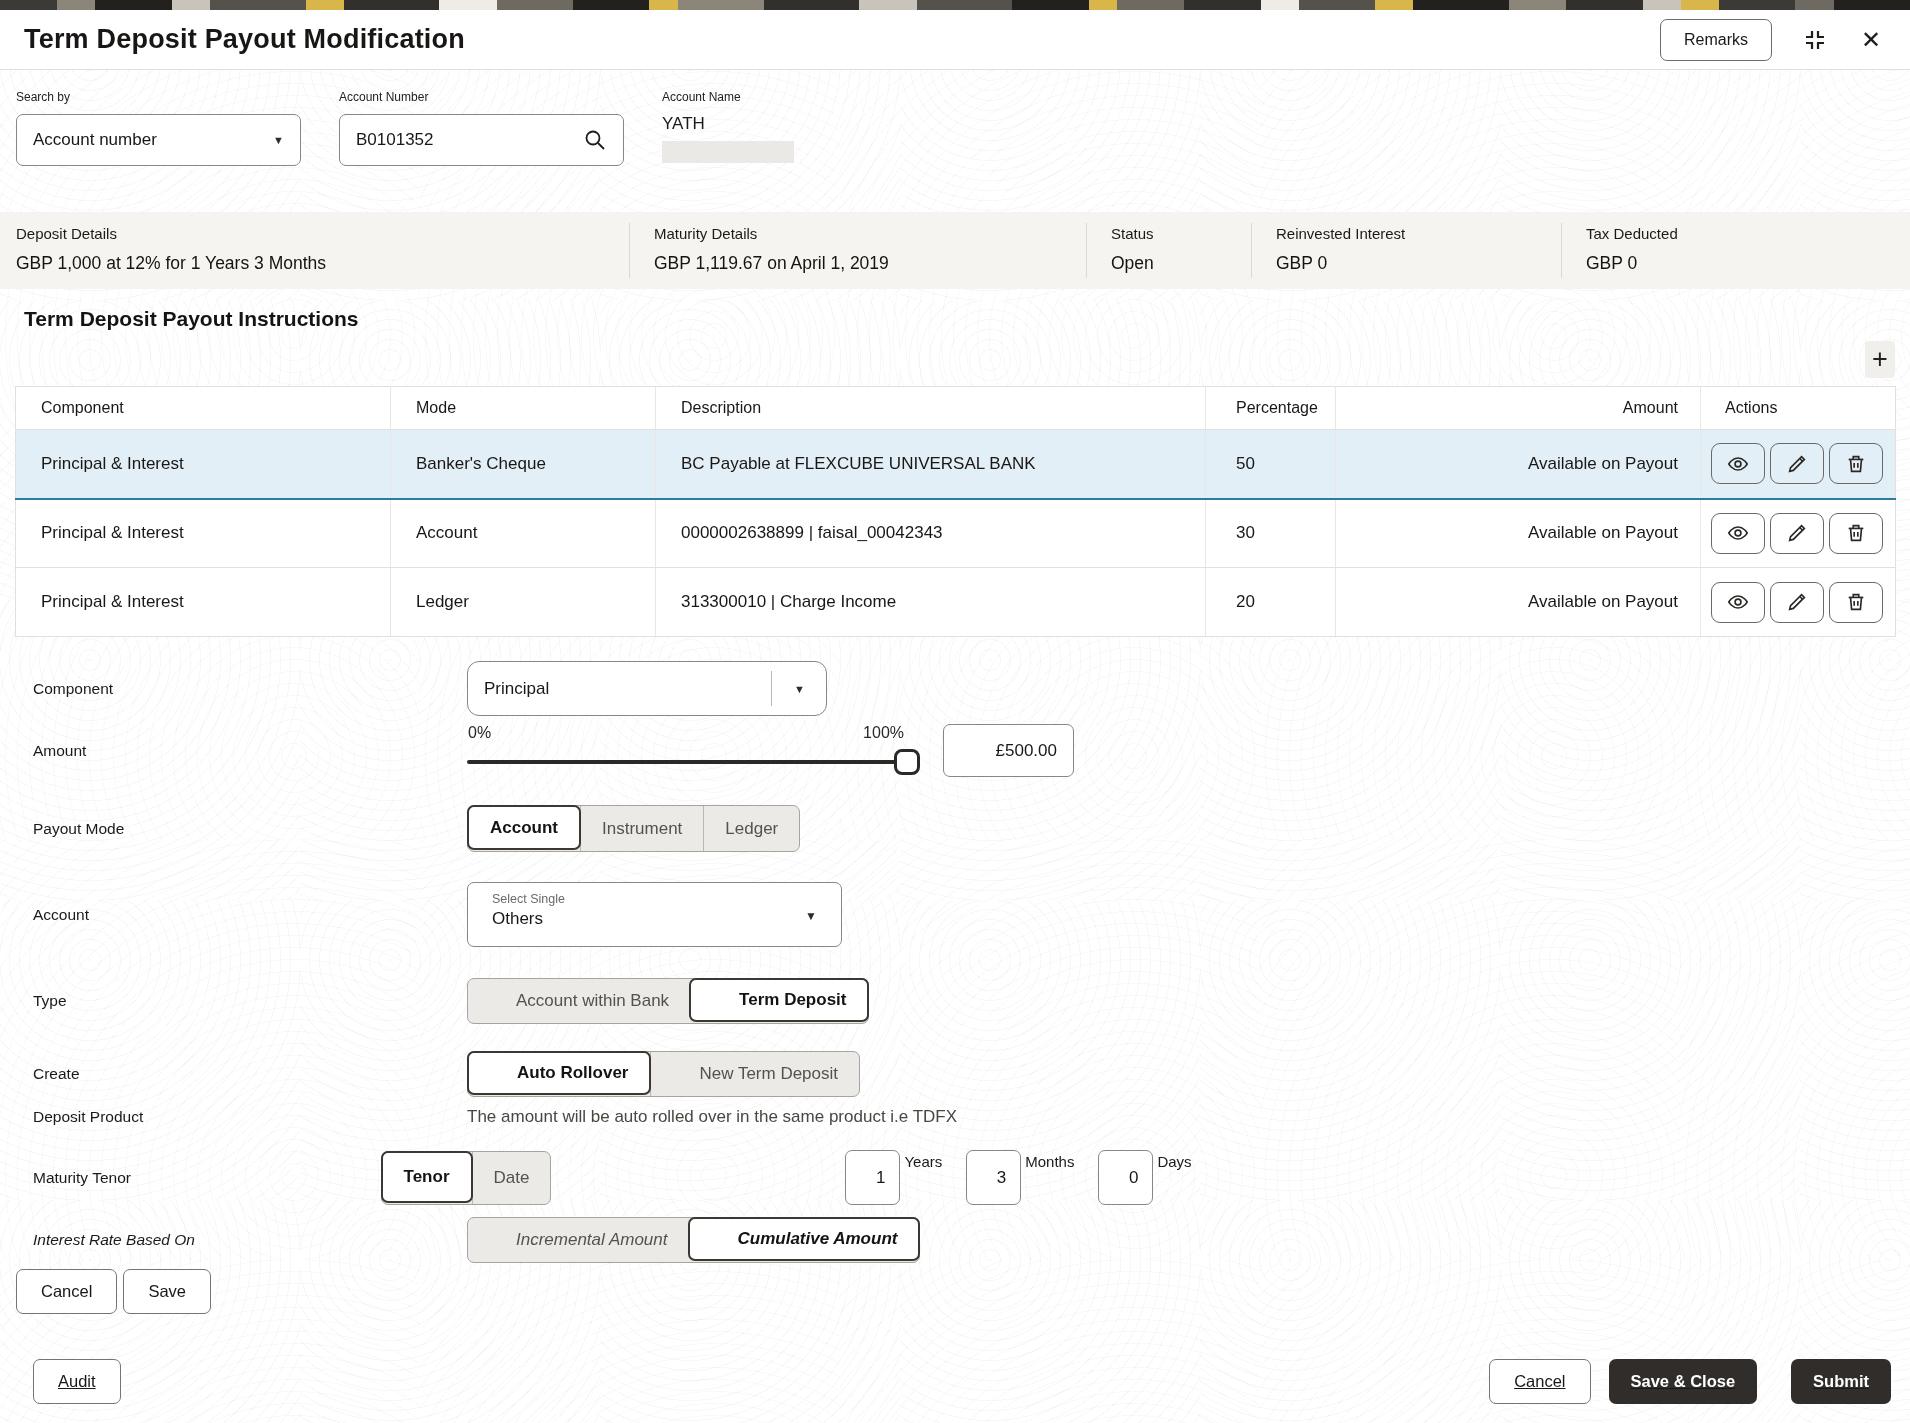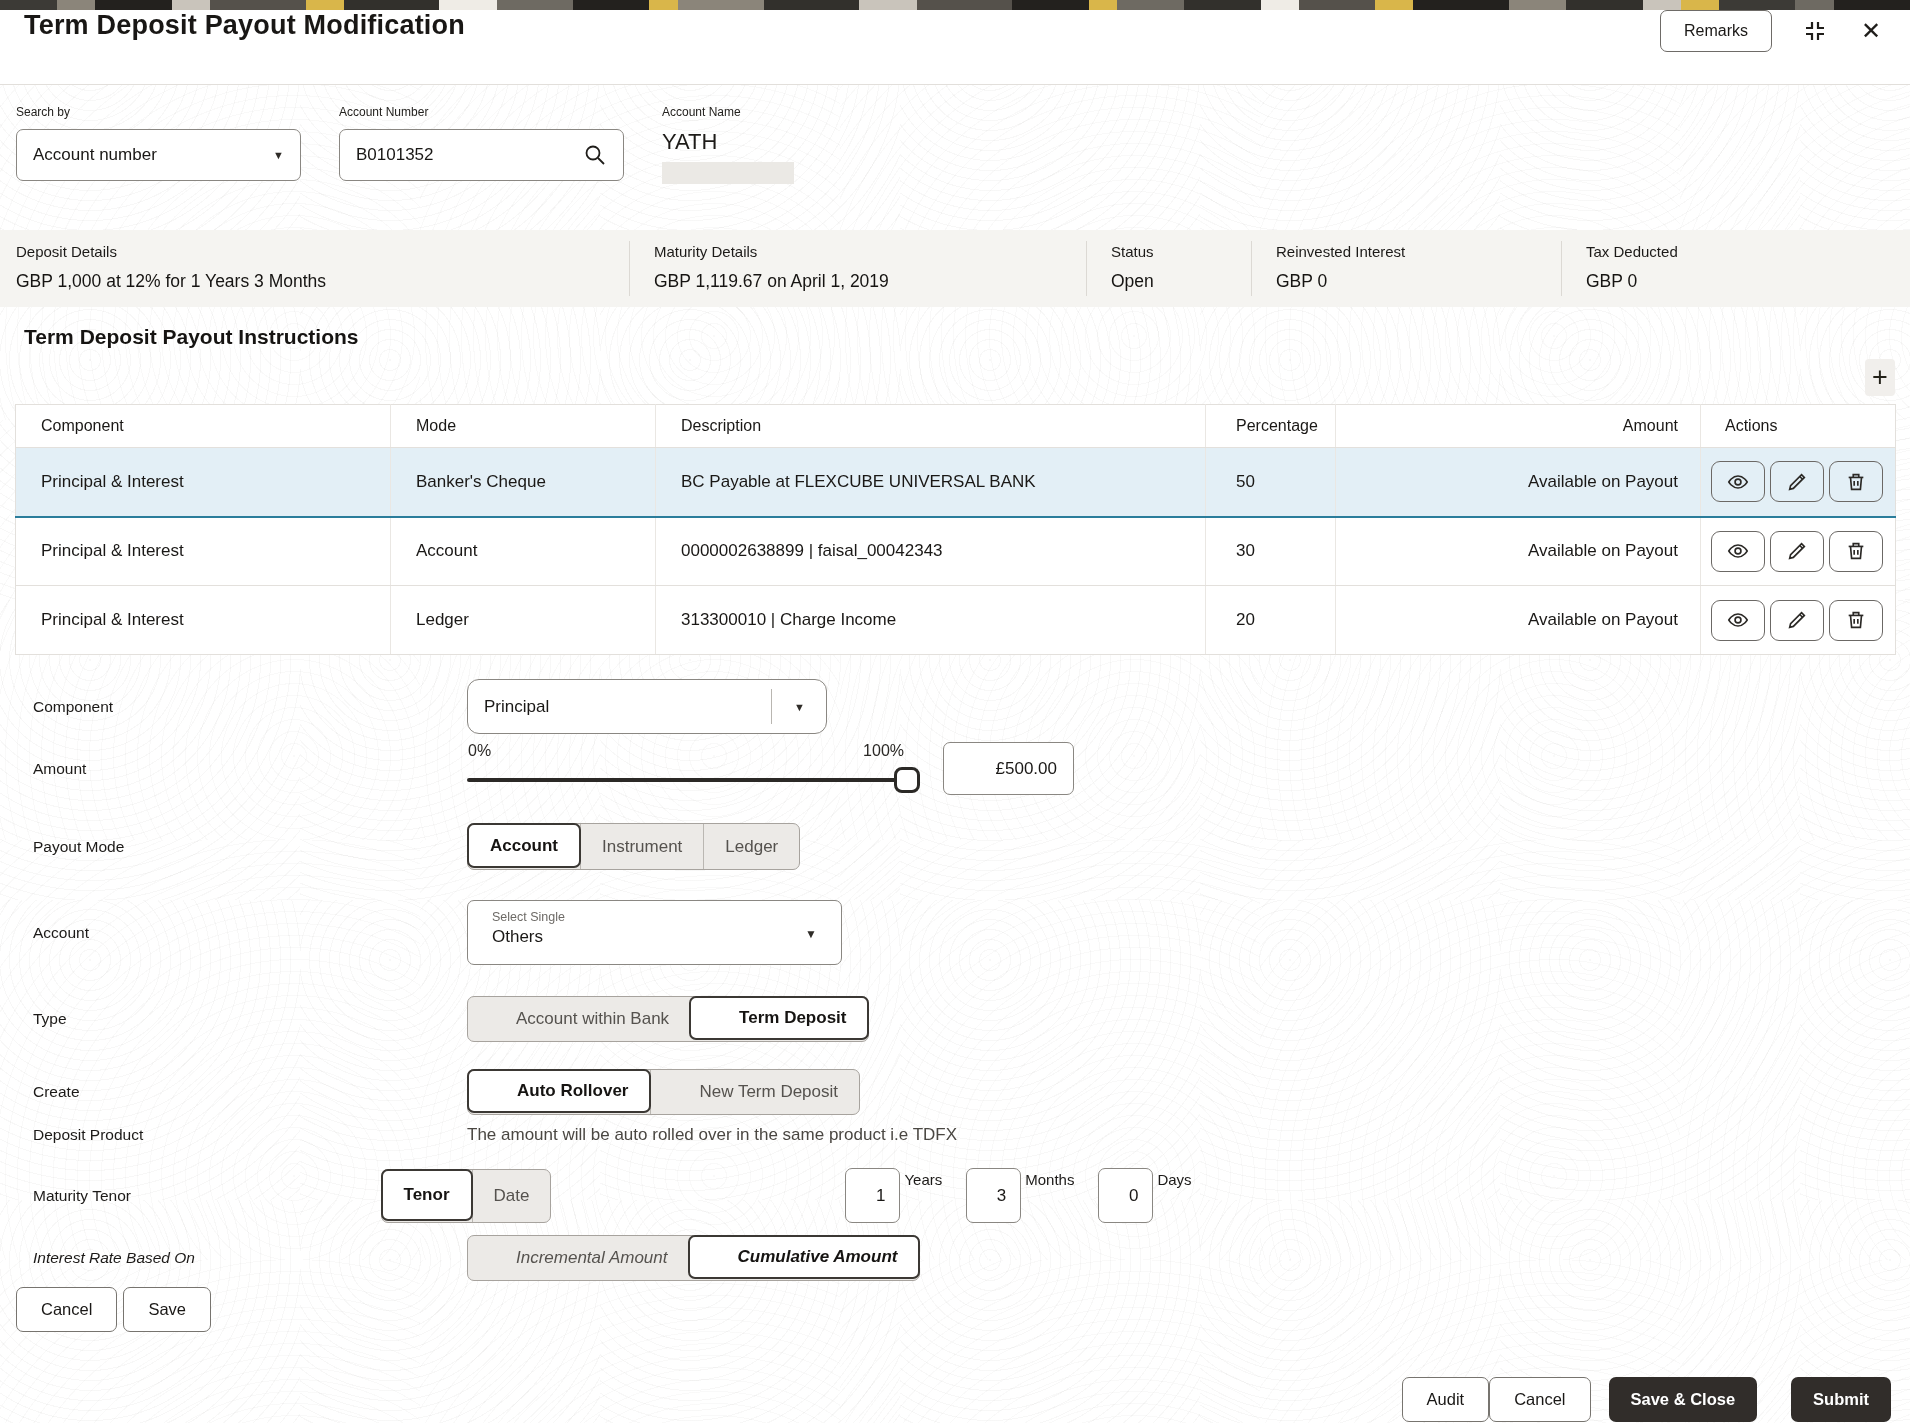--- a/index.html
+++ b/index.html
@@ -17,39 +17,39 @@
 
   
   .banner { height:10px; width:100%;
     background:linear-gradient(90deg,#3c3a36 0 3%, #8b857a 3% 5%, #23211e 5% 9%, #c9c4bb 9% 11%, #55514b 11% 16%,
       #d9b64a 16% 18%, #32302c 18% 23%, #efece6 23% 26%, #6e6a62 26% 30%, #23211e 30% 34%, #d9b64a 34% 35.5%,
       #8b857a 35.5% 40%, #32302c 40% 45%, #c9c4bb 45% 48%, #55514b 48% 53%, #23211e 53% 57%, #d9b64a 57% 58.5%,
       #6e6a62 58.5% 62%, #32302c 62% 66%, #efece6 66% 68%, #55514b 68% 72%, #d9b64a 72% 74%, #23211e 74% 79%,
       #8b857a 79% 82%, #32302c 82% 86%, #c9c4bb 86% 88%, #d9b64a 88% 90%, #3c3a36 90% 94%, #6e6a62 94% 96%, #23211e 96% 100%);
   }
 
-  header { height:75px; display:flex; align-items:flex-start; justify-content:space-between;
+  header { height:60px; display:flex; align-items:center; justify-content:space-between;
     padding:0 26px 0 24px; background:#fff; border-bottom:1px solid #e2dfdb; }
   h1 { font-size:27px; font-weight:700; letter-spacing:0.2px; color:#191715; }
   .hdr-right { display:flex; align-items:center; gap:30px; }
   .btn-outline { background:#fff; border:1px solid #6e6b67; border-radius:7px; padding:11px 23px;
     font-size:16px; color:#1a1816; font-family:inherit; cursor:pointer; }
   .winicon { display:inline-flex; align-items:center; justify-content:center; width:26px; height:26px; cursor:pointer; }
   .close-glyph { font-size:24px; line-height:1; color:#1f1d1a; font-weight:400; }
 
   
   .search-row { display:flex; padding:20px 0 0 16px; }
   .field { width:285px; margin-right:38px; }
   .flabel-sm { display:block; font-size:12px; color:#24221f; margin-bottom:10px; }
   .selectbox, .inputbox { height:52px; border:1px solid #8a8782; border-radius:7px; background:#fff;
     display:flex; align-items:center; padding:0 16px; font-size:17px; cursor:pointer; justify-content:space-between; }
   .tri { font-size:11px; color:#2f2c28; }
   .searchsvg { flex:0 0 auto; }
   .namefield { width:260px; }
-  .namevalue { font-size:22px; color:#1d1b18; margin-top:2px; }
+  .namevalue { font-size:17px; color:#1d1b18; margin-top:2px; }
   .skeleton { width:132px; height:22px; background:#ebe9e5; margin-top:7px; }
 
   
   .summary { display:flex; margin-top:46px; background:#f5f4f1; padding:11px 0; min-height:68px; }
   .sum-sec { padding:2px 0 4px 24px; border-left:1px solid #dcd9d4; }
   .sum-sec:first-child { border-left:none; padding-left:16px; }
   .sum-label { font-size:15px; color:#1c1a18; }
   .sum-value { font-size:17.5px; color:#161412; margin-top:11px; }
   .w1{width:629px;} .w2{width:457px;} .w3{width:165px;} .w4{width:310px;} .w5{flex:1;}
 
@@ -116,21 +116,21 @@
   .tenor-inputs { display:flex; margin-left:294px; }
   .num-group { display:flex; margin-right:24px; }
   .num-box { width:55px; height:55px; border:1px solid #8a8782; border-radius:7px; background:#fff;
     display:flex; align-items:center; justify-content:flex-end; padding-right:14px; font-size:17px; }
   .num-label { font-size:15px; color:#1c1a18; margin-left:4px; margin-top:4px; line-height:1; }
 
   .form-actions { display:flex; gap:6px; margin:6px 0 0 16px; }
   .btn-plain { background:#fff; border:1px solid #77746f; border-radius:7px; height:45px; padding:0 24px;
     font-size:16.5px; color:#1a1816; font-family:inherit; cursor:pointer; }
 
-  footer { display:flex; align-items:center; justify-content:flex-end; margin-top:45px; padding:0 19px 0 33px; }
+  footer { display:flex; align-items:center; justify-content:space-between; margin-top:45px; padding:0 19px 0 33px;text-decoration:underline; }
   .footer-right { display:flex; align-items:center; }
   .btn-dark { background:var(--dark_button,#312d2a); color:#fff; border:none; border-radius:7px; height:45px;
     padding:0 22px; font-size:16.5px; font-weight:700; font-family:inherit; cursor:pointer; }
   .g18{margin-left:18px;} .g34{margin-left:34px;}
   svg { display:block; }
 </style>
 </head>
 <body>
 
 <div class="page">

